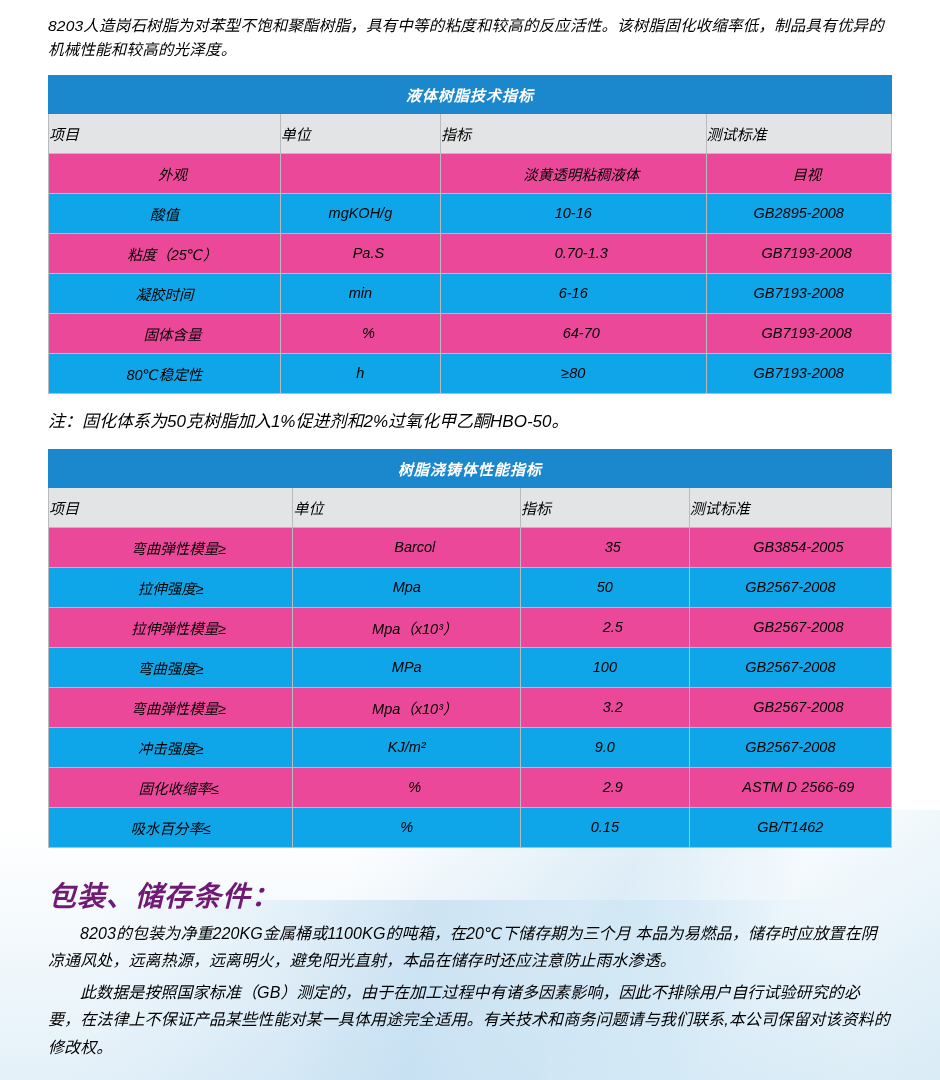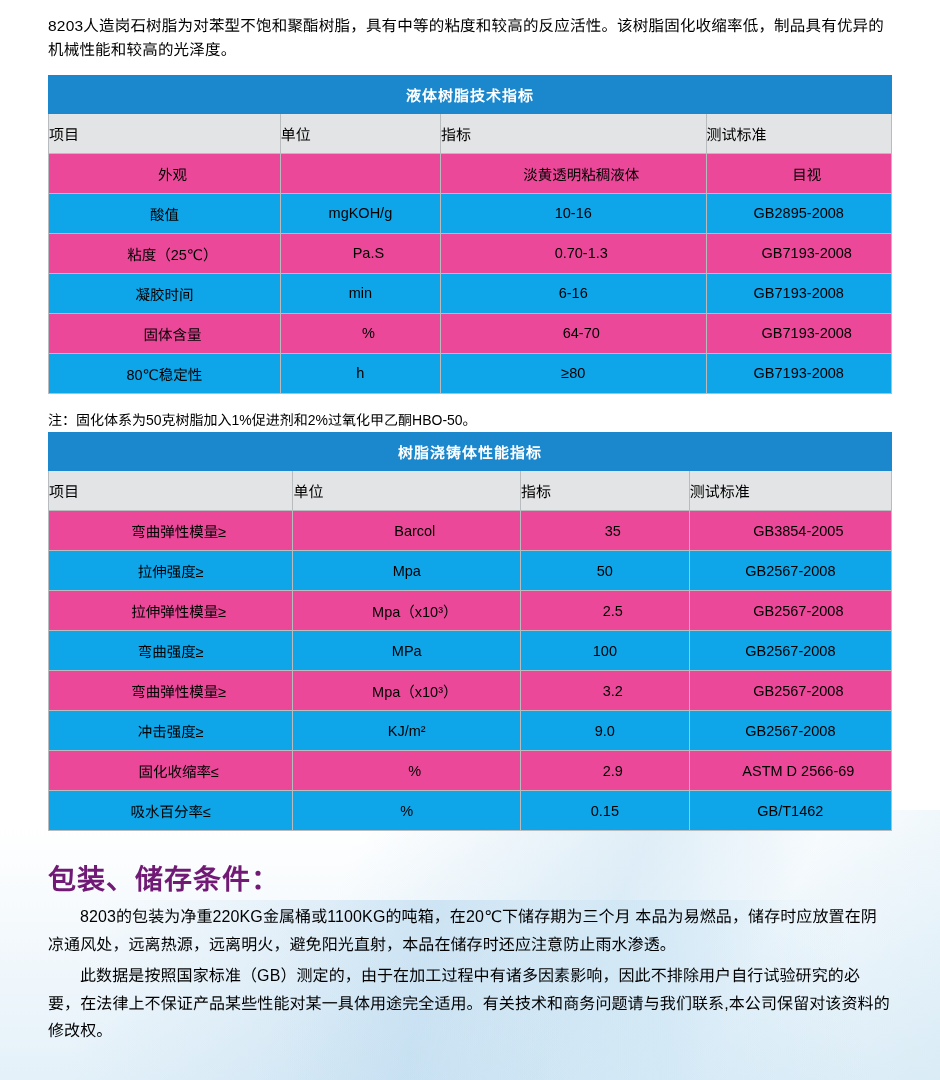--- a/index.html
+++ b/index.html
@@ -42,20 +42,21 @@
     bottom: 0;
     width: 940px;
     height: 180px;
     background:
       linear-gradient(100deg, rgba(255,255,255,0) 10%, rgba(183,215,238,0.5) 45%, rgba(255,255,255,0) 60%),
       linear-gradient(80deg, rgba(255,255,255,0) 30%, rgba(196,225,243,0.45) 70%, rgba(255,255,255,0) 90%);
   }
   .content {
     position: relative;
     z-index: 2;
+    font-style: italic;
   }
   p.intro {
     font-size: 15.5px;
     line-height: 1.58;
     margin: 0 0 12px 0;
     letter-spacing: 0.2px;
   }
   table.spec {
     width: 100%;
     border-collapse: collapse;
@@ -87,22 +88,22 @@
     padding: 9px 0;
   }
   table.spec tr.row.shaded td {
     background: #0ea5e9;
   }
   table.spec tr.row.plain td {
     background: #ec4899;
     padding-left: 16px;
   }
   p.note {
-    font-size: 14px;
-    margin: 4px 0 2px 0;
+    font-size: 17px;
+    margin: 4px 0 14px 0;
     line-height: 1.45;
   }
   p.note2 {
     font-size: 15.5px;
     margin: 5px 0 0 0;
     line-height: 1.45;
   }
   h2.section {
     color: #701a75;
     font-size: 28px;

